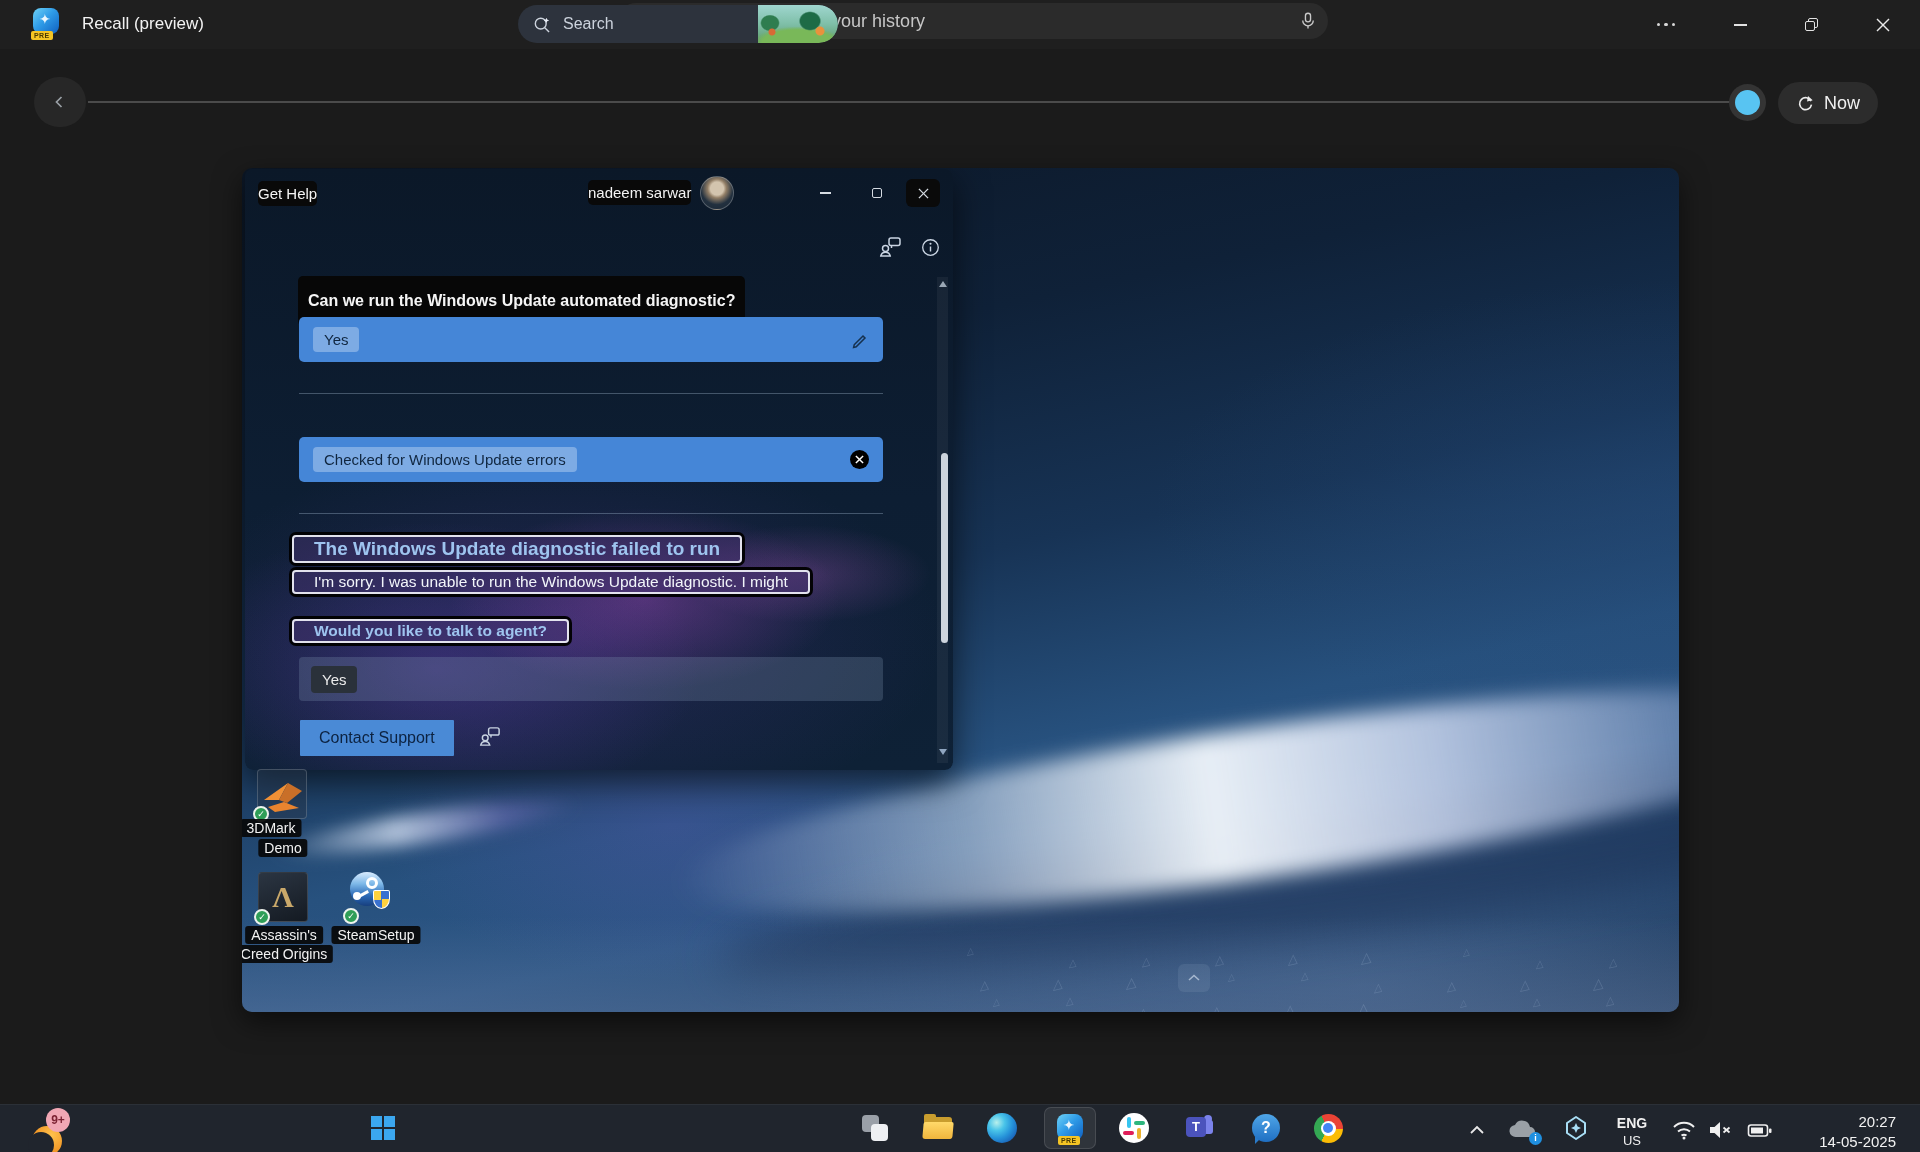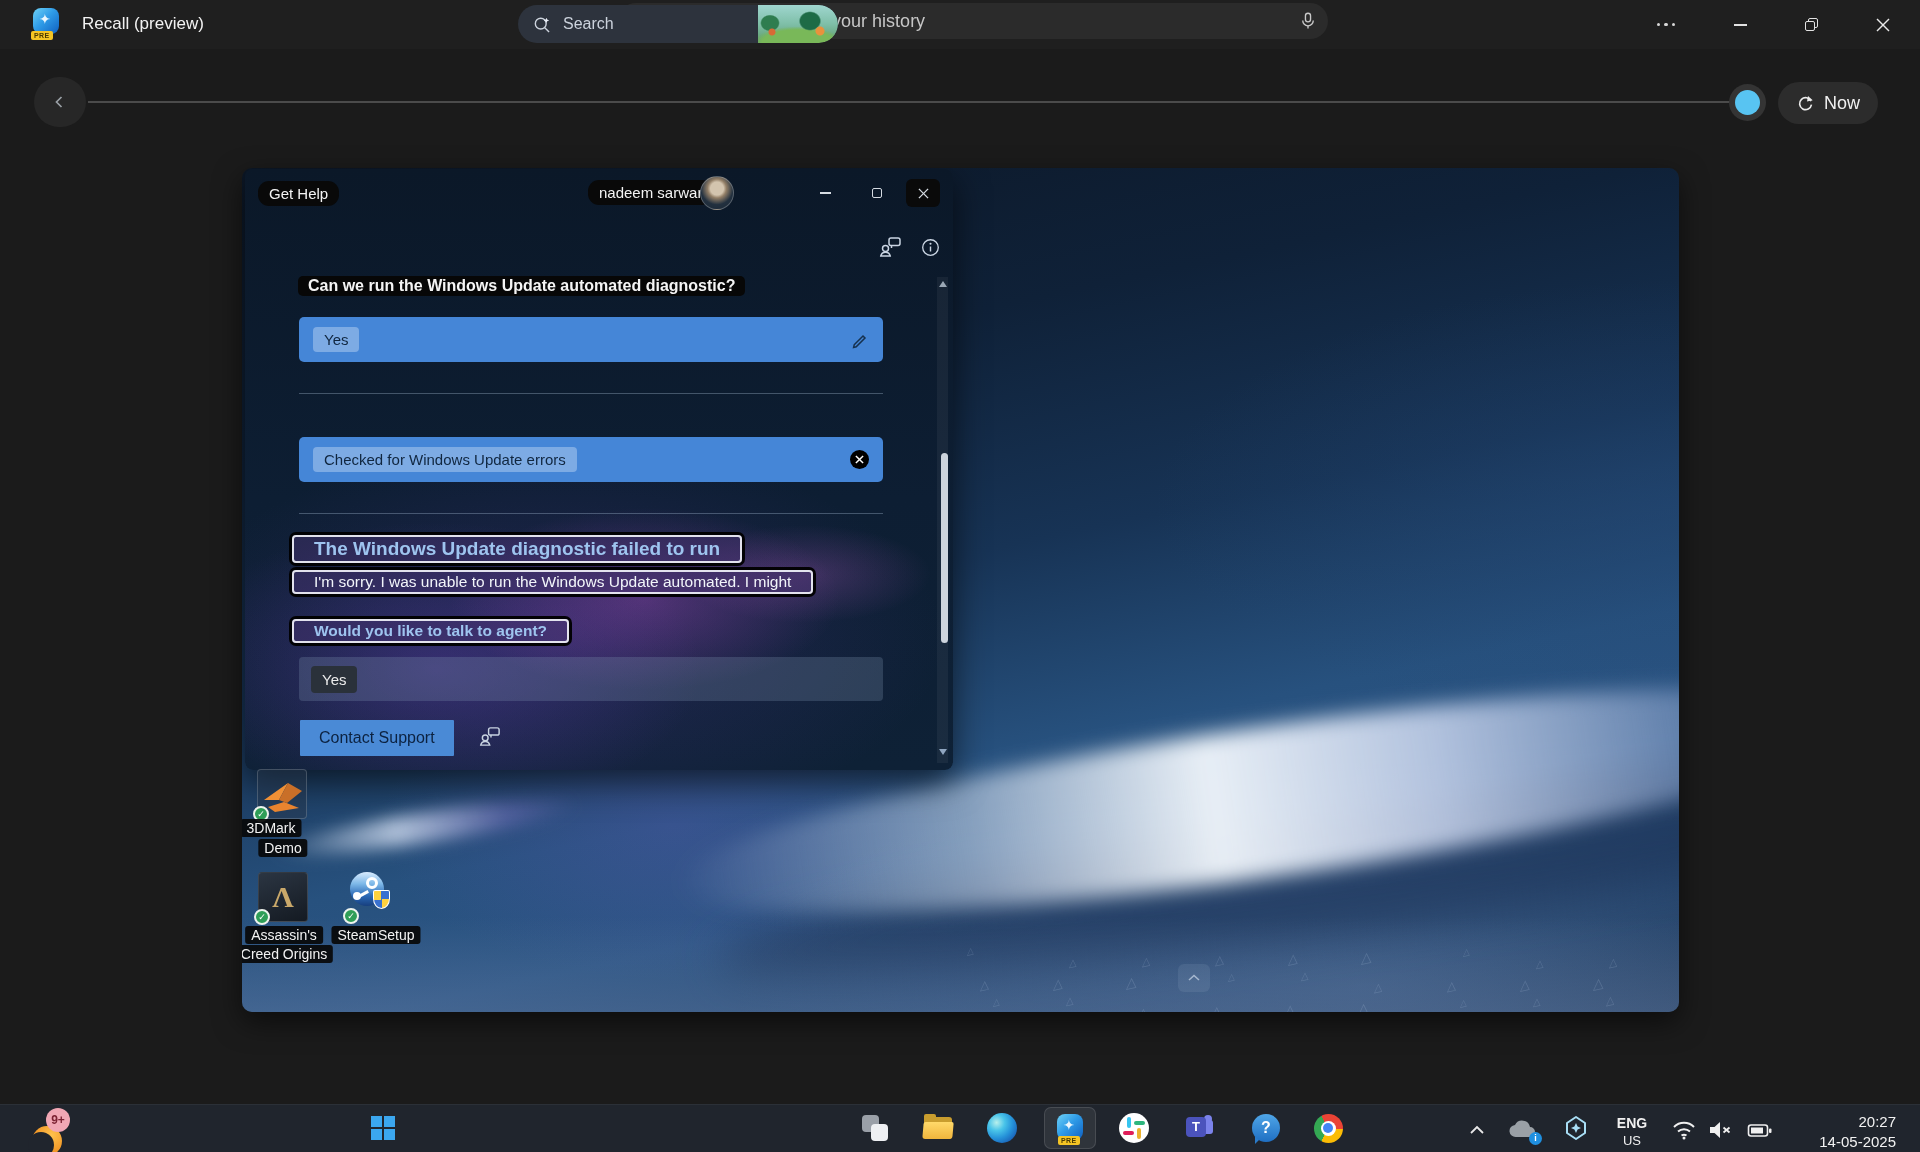--- a/index.html
+++ b/index.html
@@ -64,26 +64,26 @@
 
   
   .gh { position:absolute; left:3px; top:1px; width:708px; height:601px; border-radius:8px; overflow:hidden;
     background:linear-gradient(180deg,#0b1828 0%,#0d1e33 55%,#0e2136 100%); box-shadow:0 12px 34px rgba(0,0,0,.6); }
   .gh-glow { position:absolute; inset:0; pointer-events:none;
     background:
       radial-gradient(ellipse 300px 140px at 400px 430px, rgba(205,85,225,.30), transparent 65%),
       radial-gradient(ellipse 380px 210px at 190px 500px, rgba(115,70,205,.30), transparent 70%),
       radial-gradient(ellipse 520px 260px at 310px 470px, rgba(95,60,165,.26), transparent 75%),
       radial-gradient(ellipse 180px 70px at 560px 405px, rgba(230,110,235,.22), transparent 70%); }
-  .chip-black { position:absolute; background:#090909; color:#f4f4f4; border-radius:11px; padding:4px 11px; font-size:15px; white-space:nowrap; }
+  .chip-black { position:absolute; background:#090909; color:#f4f4f4; border-radius:5px; padding:4px 0; font-size:15px; white-space:nowrap; }
   .gh-ctl { position:absolute; top:10px; width:34px; height:28px; display:flex; align-items:center; justify-content:center; }
   .avatar { position:absolute; left:455px; top:7px; width:34px; height:34px; border-radius:50%;
     background:radial-gradient(circle at 50% 36%, #d3c4ae 0 25%, #937f67 36%, #22303f 62%, #1a2633 100%);
     border:1px solid rgba(255,255,255,.25); }
-  .msg-chip { position:absolute; background:#070707; color:#f5f5f5; border-radius:5px; padding:1px 10px;
+  .msg-chip { position:absolute; background:#070707; color:#f5f5f5; border-radius:5px; padding:16px 10px;
     font-size:16px; font-weight:600; white-space:nowrap; }
   .blue-bar { position:absolute; left:54px; width:584px; height:45px; background:#4586d7; border-radius:5px;
     display:flex; align-items:center; padding:0 14px; }
   .inner-chip { background:rgba(218,232,250,.38); color:#10263f; font-size:15px; padding:4px 11px; border-radius:4px; white-space:nowrap; }
   .divider { position:absolute; left:54px; width:584px; height:1px; background:rgba(185,205,230,.32); }
   .hl-chip { position:absolute; background:rgba(72,52,112,.48); border:2px solid rgba(242,242,250,.92);
     box-shadow:0 0 0 3px rgba(0,0,0,.95); border-radius:4px; padding:1px 20px; white-space:nowrap; }
   .gray-row { position:absolute; left:54px; top:488px; width:584px; height:44px; background:rgba(130,155,180,.26);
     border-radius:4px; display:flex; align-items:center; padding:0 12px; }
   .dark-chip { background:#2a313a; color:#ececec; font-size:15px; padding:5px 11px; border-radius:4px; }
@@ -332,21 +332,21 @@
           <svg width="9" height="9" viewBox="0 0 10 10">
               <line x1="1" y1="1" x2="9" y2="9" stroke="#fff" stroke-width="1.6"></line>
               <line x1="9" y1="1" x2="1" y2="9" stroke="#fff" stroke-width="1.6"></line>
             </svg>
         </span>
       </div>
 
       <div class="divider" style="top:344px;"></div>
 
       <span class="hl-chip" style="left:47px; top:366px; color:#9ec4ef; font-size:19px; font-weight:bold;">The Windows Update diagnostic failed to run</span>
-      <span class="hl-chip" style="left:47px; top:401px; color:#f2f5fa; font-size:15.5px;">I'm sorry.  I was unable to run the Windows Update automated. I might</span>
+      <span class="hl-chip" style="left:47px; top:401px; color:#f2f5fa; font-size:15.5px;">I'm sorry.  I was unable to run the Windows Update diagnostic. I might</span>
       <span class="hl-chip" style="left:47px; top:450px; color:#9ec4ef; font-size:15.5px; font-weight:bold;">Would you like to talk to agent?</span>
 
       <div class="gray-row">
         <span class="dark-chip">Yes</span>
       </div>
 
       <button class="contact-btn">Contact Support</button>
       <span class="abs" style="left:234px; top:556px;">
         <svg width="23" height="23" viewBox="0 0 24 24">
             <rect x="10" y="3" width="11" height="7.5" rx="2" stroke="#c9d4e2" stroke-width="1.5" fill="none"></rect>

